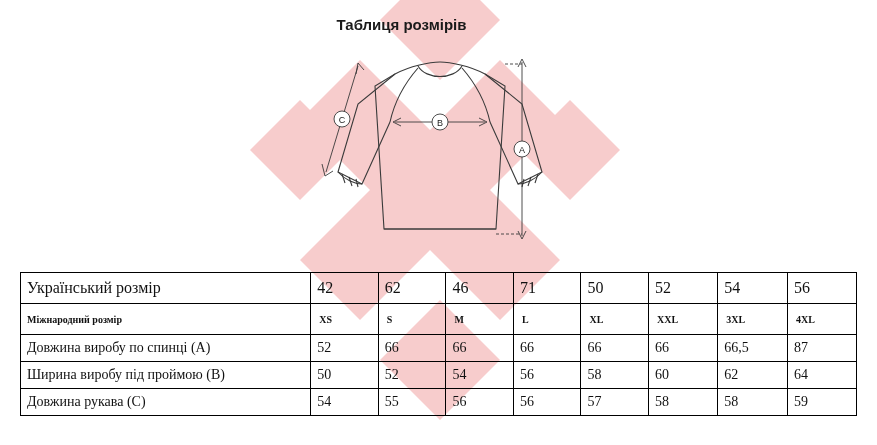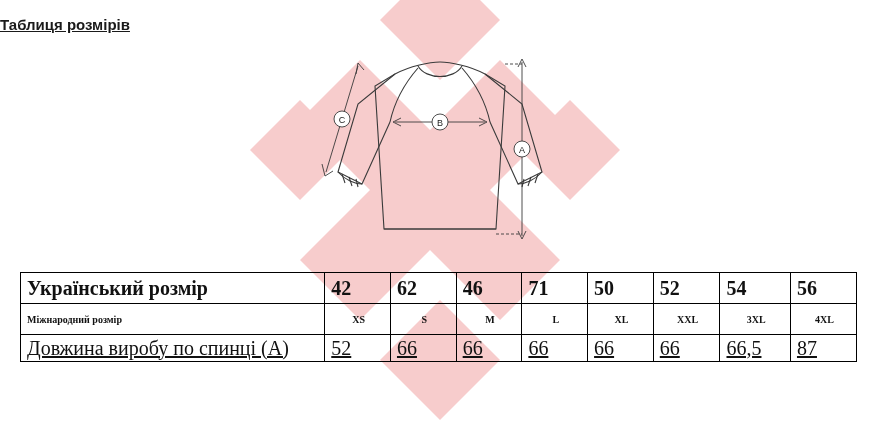--- a/index.html
+++ b/index.html
@@ -35,26 +35,26 @@
     color: #e9c9c9;
     font-weight: 400;
   }
 
   
   #title {
     position: absolute;
     left: 0;
     top: 16px;
     width: 803px;
+    text-align: center;
     font-family: "Liberation Sans", sans-serif;
     font-size: 15px;
     font-weight: bold;
     color: #1a1a1a;
     z-index: 3;
-    text-decoration: underline;
   }
 
   
   #drawing {
     position: absolute;
     left: 300px;
     top: 44px;
     z-index: 2;
   }
 
@@ -79,41 +79,40 @@
   }
   #size-table td.label {
     text-align: left;
     width: 305px;
   }
   #size-table td.val {
     text-align: left;
     width: 66px;
   }
   #size-table tr.head td {
-    font-weight: bold;
-    font-size: 20px;
+    font-weight: normal;
+    font-size: 16px;
     height: 30px;
   }
   #size-table tr.head2 td {
     font-weight: bold;
     font-size: 10px;
     height: 30px;
   }
   #size-table tr.head2 td.label {
     font-weight: bold;
   }
   #size-table tr.head2 td.val {
-    text-align: center;
+    text-align: left;
     padding-left: 8px;
     margin-top: 22px;
   }
   #size-table tr.data td {
-    font-size: 20px;
+    font-size: 14px;
     font-weight: normal;
-    text-decoration: underline;
   }
 </style>
 </head>
 <body>
 
 <div id="watermark">
   <svg width="877" height="445" viewBox="0 0 877 445">
     <g fill="#f7cccc">
 
       <polygon points="300,120 360,60 430,130 500,60 560,120 490,190 560,260 500,320 430,250 360,320 300,260 370,190"></polygon>
@@ -207,14 +206,36 @@
       <td class="label">Довжина виробу по спинці (A)</td>
       <td class="val">52</td>
       <td class="val">66</td>
       <td class="val">66</td>
       <td class="val">66</td>
       <td class="val">66</td>
       <td class="val">66</td>
       <td class="val">66,5</td>
       <td class="val">87</td>
     </tr>
+    <tr class="data">
+      <td class="label">Ширина виробу під проймою (B)</td>
+      <td class="val">50</td>
+      <td class="val">52</td>
+      <td class="val">54</td>
+      <td class="val">56</td>
+      <td class="val">58</td>
+      <td class="val">60</td>
+      <td class="val">62</td>
+      <td class="val">64</td>
+    </tr>
+    <tr class="data">
+      <td class="label">Довжина рукава (C)</td>
+      <td class="val">54</td>
+      <td class="val">55</td>
+      <td class="val">56</td>
+      <td class="val">56</td>
+      <td class="val">57</td>
+      <td class="val">58</td>
+      <td class="val">58</td>
+      <td class="val">59</td>
+    </tr>
   </tbody>
 </table>
 
 </body></html>

